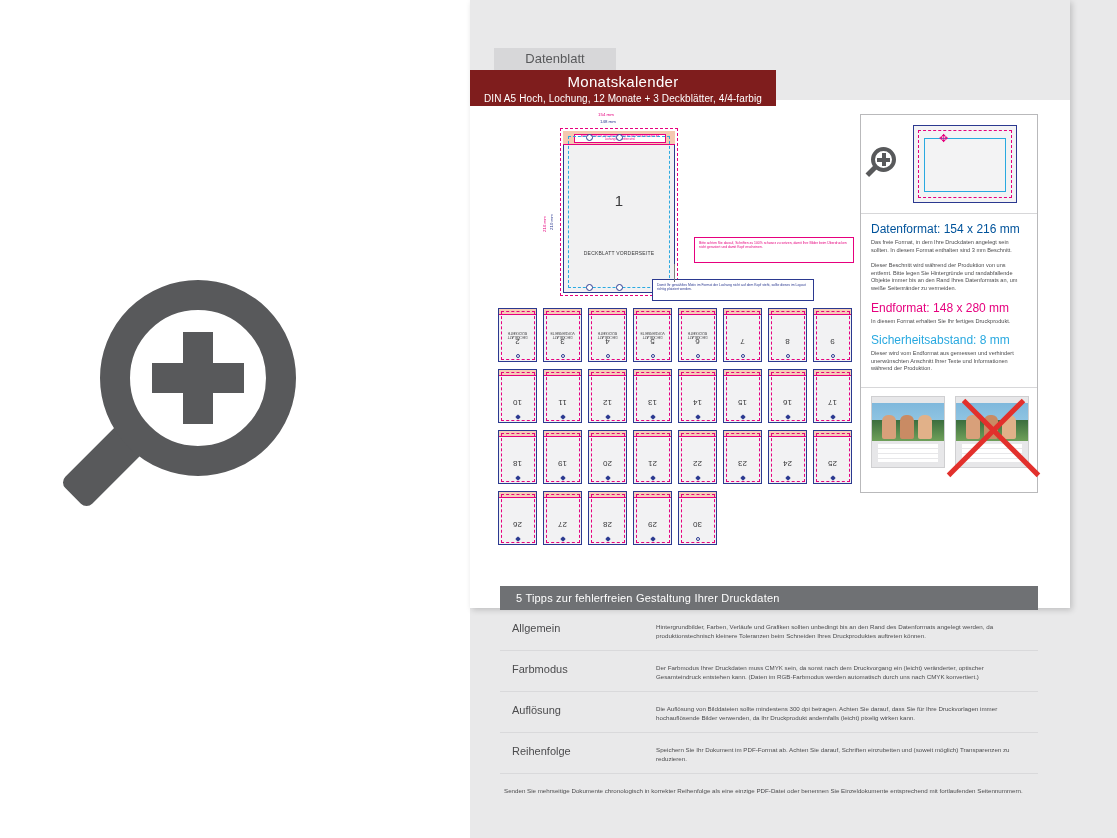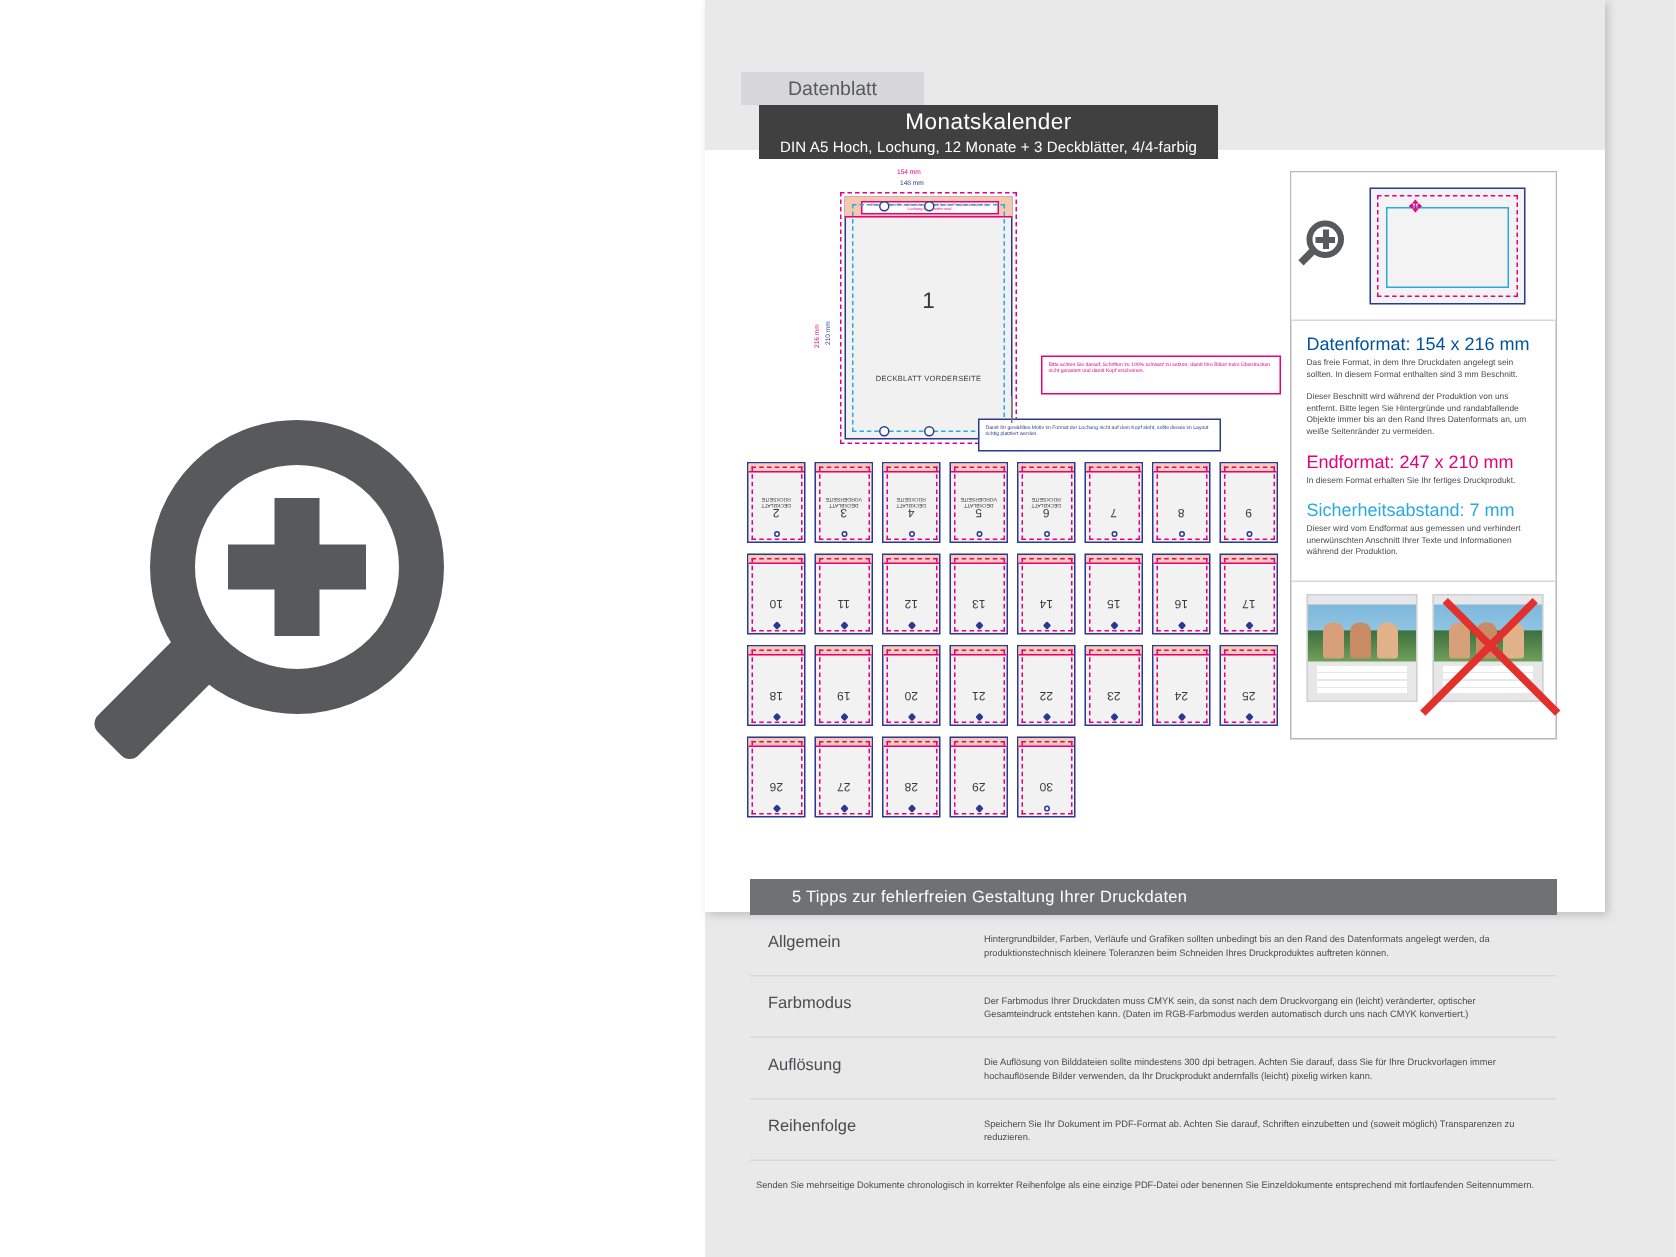--- a/index.html
+++ b/index.html
@@ -96,24 +96,23 @@
     font-size: 13px;
     line-height: 22px;
     text-align: center;
   }
 
   
   #title-bar {
     position: absolute;
     left: 0px; top: 70px;
     width: 306px; height: 36px;
-    background: #404040;
+    background: #7f1d1d;
     color: #ffffff;
     text-align: center;
-    margin-left: 36px;
   }
   #title-bar .t1 {
     font-size: 15px;
     letter-spacing: .3px;
     padding-top: 3px;
   }
   #title-bar .t2 {
     font-size: 10px;
     letter-spacing: .1px;
     padding-top: 3px;
@@ -438,21 +437,21 @@
   
   #tips {
     position: absolute;
     left: 30px; top: 586px;
     width: 538px;
   }
   #tips-header {
     background: #6f7174;
     color: #ffffff;
     font-size: 11px;
-    padding: 6px 28px;
+    padding: 6px 16px;
     letter-spacing: .2px;
   }
   .tip-row {
     display: flex;
     border-bottom: 1px solid #d9d9db;
     min-height: 38px;
   }
   .tip-row:last-child { border-bottom: none; }
   .tip-label {
     width: 152px;
@@ -726,23 +725,23 @@
           <div class="mp-dash"></div>
           <div class="mp-safe"></div>
         </div>
         <div class="mini-marker">✥</div>
       </div>
 
       <div id="info-text">
         <h3>Datenformat: 154 x 216 mm</h3>
         <p>Das freie Format, in dem Ihre Druckdaten angelegt sein sollten. In diesem Format enthalten sind  3 mm Beschnitt.</p>
         <p>Dieser Beschnitt wird während der Produktion von uns entfernt. Bitte legen Sie Hintergründe und randabfallende Objekte immer bis an den Rand Ihres Datenformats an, um weiße Seitenränder zu vermeiden.</p>
-        <h3 class="pink">Endformat: 247 x 210 mm</h3>
+        <h3 class="pink">Endformat: 148 x 280 mm</h3>
         <p>In diesem Format erhalten Sie Ihr fertiges Druckprodukt.</p>
-        <h3 class="cyan">Sicherheitsabstand: 7 mm</h3>
+        <h3 class="cyan">Sicherheitsabstand: 8 mm</h3>
         <p>Dieser wird vom Endformat aus gemessen und verhindert unerwünschten Anschnitt Ihrer Texte und Informationen während der Produktion.</p>
       </div>
 
       <div id="info-examples">
         <div class="ex-img left">
           <div class="ex-photo">
             <div class="p1"></div>
             <div class="p2"></div>
             <div class="p3"></div>
           </div>

